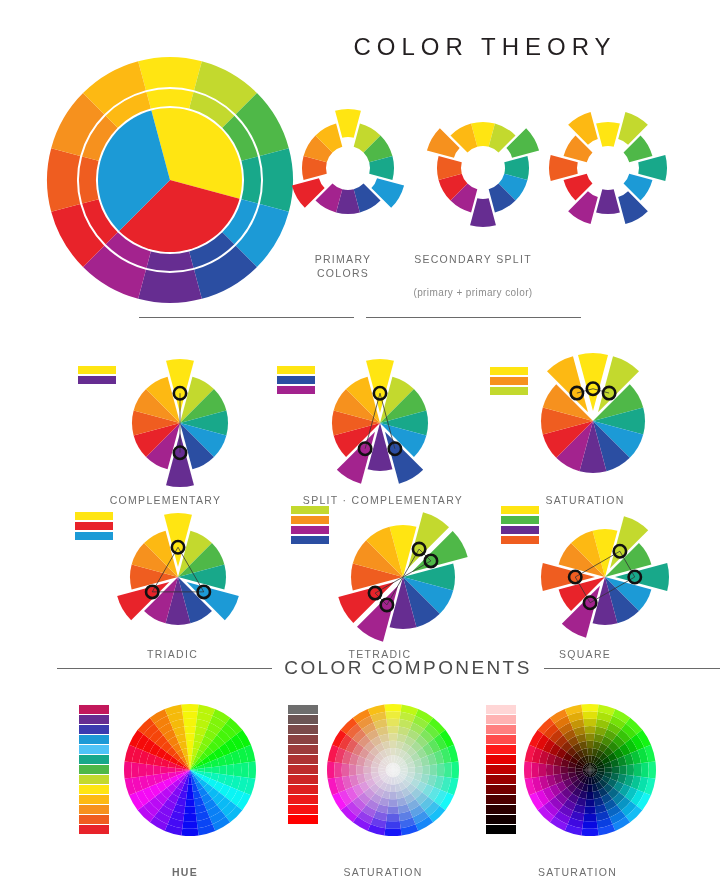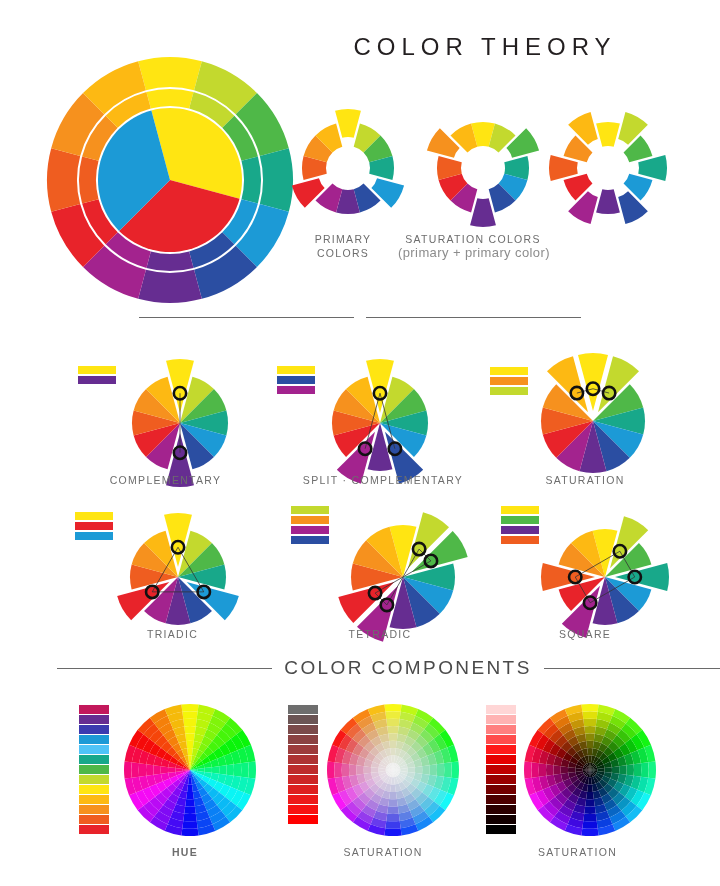--- a/index.html
+++ b/index.html
@@ -28,23 +28,23 @@
     font-size:19px;letter-spacing:2.4px;font-weight:300;color:#4a4a4a;
     white-space:nowrap;
   }
   .section-head .rule.left{max-width:215px;}
   .section-head .rule.right{max-width:215px;}
 
   
   .cap{
     position:absolute;text-align:center;
     font-size:10.5px;letter-spacing:1.3px;color:#6d6d6d;
-    line-height:14px;white-space:nowrap;
+    line-height:14px;white-space:nowrap;margin-top:20px;
   }
-  .cap.sub{font-size:13px;letter-spacing:.4px;color:#8c8c8c;}
+  .cap.sub{font-size:10px;letter-spacing:.4px;color:#8c8c8c;}
 
   
   .wheel{position:absolute;}
   svg{display:block;overflow:visible;}
 
   
   .swatches{position:absolute;display:flex;flex-direction:column;gap:2px;}
   .swatches .sw{width:38px;height:8px;}
 
   
@@ -210,21 +210,21 @@
         </g>
       </svg>
     </div>
 
   <div class="cap" style="left:288px;top:232px;width:110px;">
     <div>PRIMARY</div>
     <div>COLORS</div>
   </div>
 
   <div class="cap" style="left:398px;top:232px;width:150px;">
-    <div>SATURATION COLORS</div>
+    <div>SECONDARY SPLIT</div>
     <div class="cap sub" style="position:static;">(primary + primary color)</div>
   </div>
 
 
   <div class="section-head" style="top:302px;">
     <div class="rule left"></div>
     <div class="rule right"></div>
   </div>
 
   <div class="wheel" id="harm-0" style="left:115px;top:358px;">

